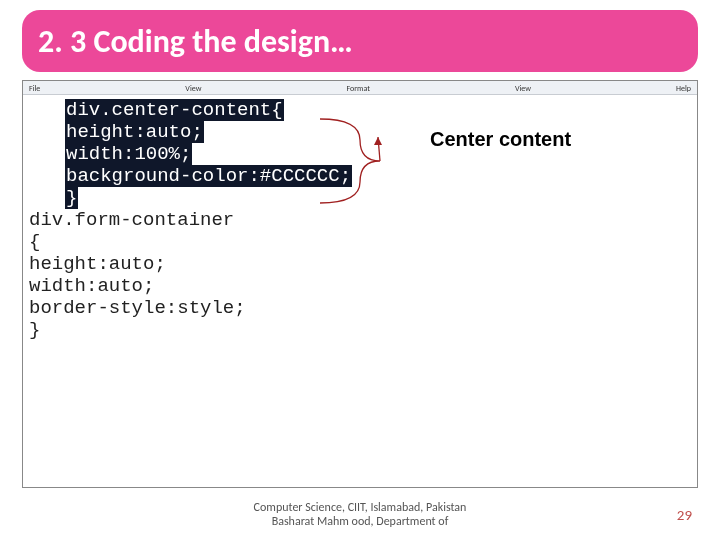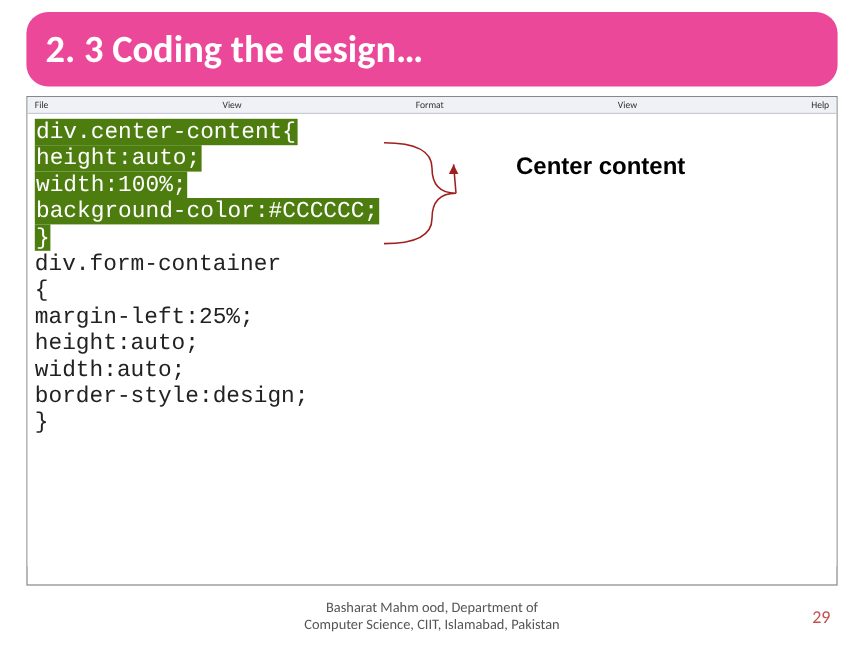--- a/index.html
+++ b/index.html
@@ -86,23 +86,24 @@
     background: #fff;
     height: calc(100% - 29px);
     font-family: 'Courier New', monospace;
     font-size: 19px;
     line-height: 22px;
     color: #222;
     font-weight: 500;
   }
   .code-line { white-space: pre; }
   .sel {
-    background: #4d7c0f;
+    background: #0f172a;
     color: #fff;
     padding: 0 1px;
+    margin-left: 36px;
   }
   .callout {
     position: absolute;
     pointer-events: none;
   }
   .callout svg { display: block; }
   .callout-label {
     position: absolute;
     left: 430px;
     top: 128px;
@@ -145,36 +146,35 @@
     <span>Help</span>
   </div>
   <div class="editor-body">
     <div class="code-line"><span class="sel">div.center-content{</span></div>
     <div class="code-line"><span class="sel">height:auto;</span></div>
     <div class="code-line"><span class="sel">width:100%;</span></div>
     <div class="code-line"><span class="sel">background-color:#CCCCCC;</span></div>
     <div class="code-line"><span class="sel">}</span></div>
     <div class="code-line">div.form-container</div>
     <div class="code-line">{</div>
-    <div class="code-line">margin-left:25%;</div>
     <div class="code-line">height:auto;</div>
     <div class="code-line">width:auto;</div>
-    <div class="code-line">border-style:design;</div>
+    <div class="code-line">border-style:style;</div>
     <div class="code-line">}</div>
   </div>
 </div>
 
 <div class="callout" style="left:320px; top:115px;">
   <svg width="120" height="100" viewBox="0 0 120 100">
     <path d="M0 4 Q40 4 40 25 Q40 46 60 46 Q40 46 40 67 Q40 88 0 88" fill="none" stroke="#a02020" stroke-width="1.3"></path>
     <line x1="60" y1="46" x2="58" y2="22" stroke="#a02020" stroke-width="1.3"></line>
     <polygon points="58,22 54,30 62,30" fill="#a02020"></polygon>
   </svg>
 </div>
 
 <div class="callout-label">Center content</div>
 
 <div class="footer-author">
+  <div>Computer Science, CIIT, Islamabad, Pakistan</div>
   <div>Basharat Mahm ood, Department of</div>
-  <div>Computer Science, CIIT, Islamabad, Pakistan</div>
 </div>
 
 <div class="slide-number">29</div>
 
 </body></html>

